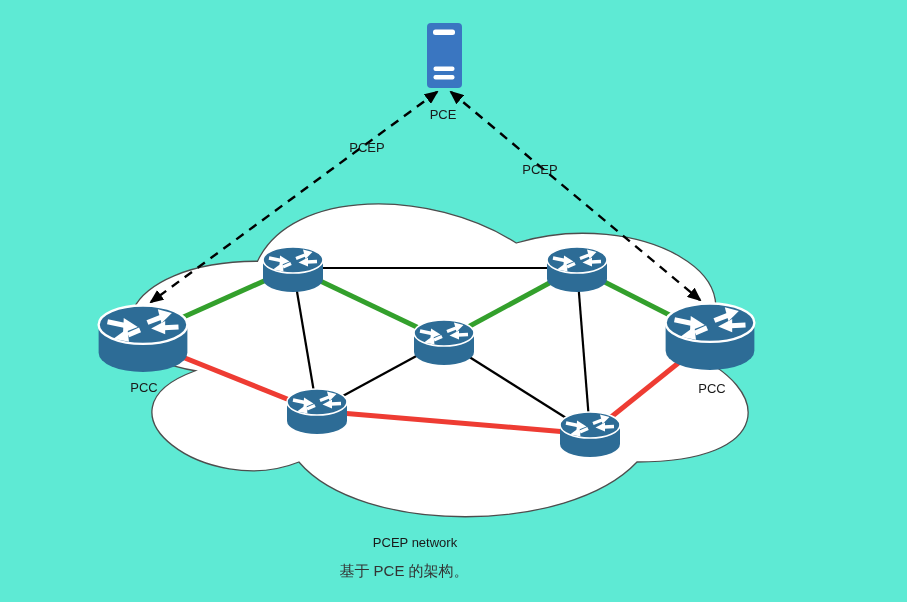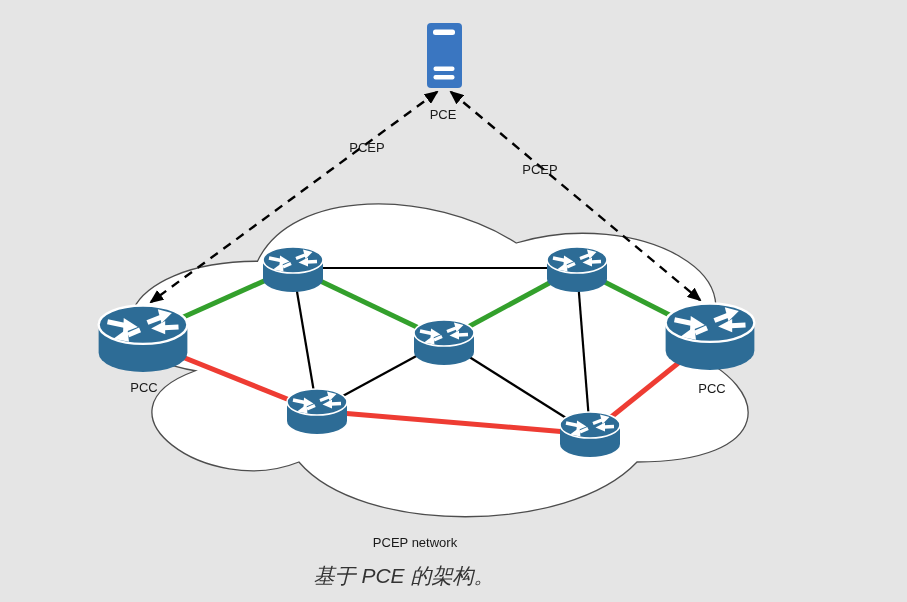--- a/index.html
+++ b/index.html
@@ -1,39 +1,38 @@
 <!DOCTYPE html>
 <html><head>
 <meta charset="utf-8">
 <style>
   html, body { margin: 0; padding: 0; background: #ffffff; }
   .stage {
     position: relative;
     width: 907px;
     height: 602px;
-    background: #e5e5e5;
+    background: #5eead4;
     font-family: "Liberation Sans", sans-serif;
     overflow: hidden;
   }
   .stage svg { position: absolute; left: 0; top: 0; }
   .lbl {
     position: absolute;
     transform: translateX(-50%);
     font-size: 13px;
     color: #1a1a1a;
     white-space: nowrap;
     line-height: 1.1;
   }
   .caption {
     position: absolute;
     transform: translateX(-50%);
-    font-size: 21px;
+    font-size: 15px;
     color: #333333;
     white-space: nowrap;
-    font-style: italic;
   }
   .cloud-shape { fill: #ffffff; stroke: #4d4d4d; stroke-width: 1.3; }
 </style>
 </head>
 <body>
 
 <div class="stage">
   <svg width="907" height="602" viewBox="0 0 907 602">
     <defs>
       <marker id="arrowE" markerWidth="14" markerHeight="12" refX="12" refY="6" orient="auto" markerUnits="userSpaceOnUse">

